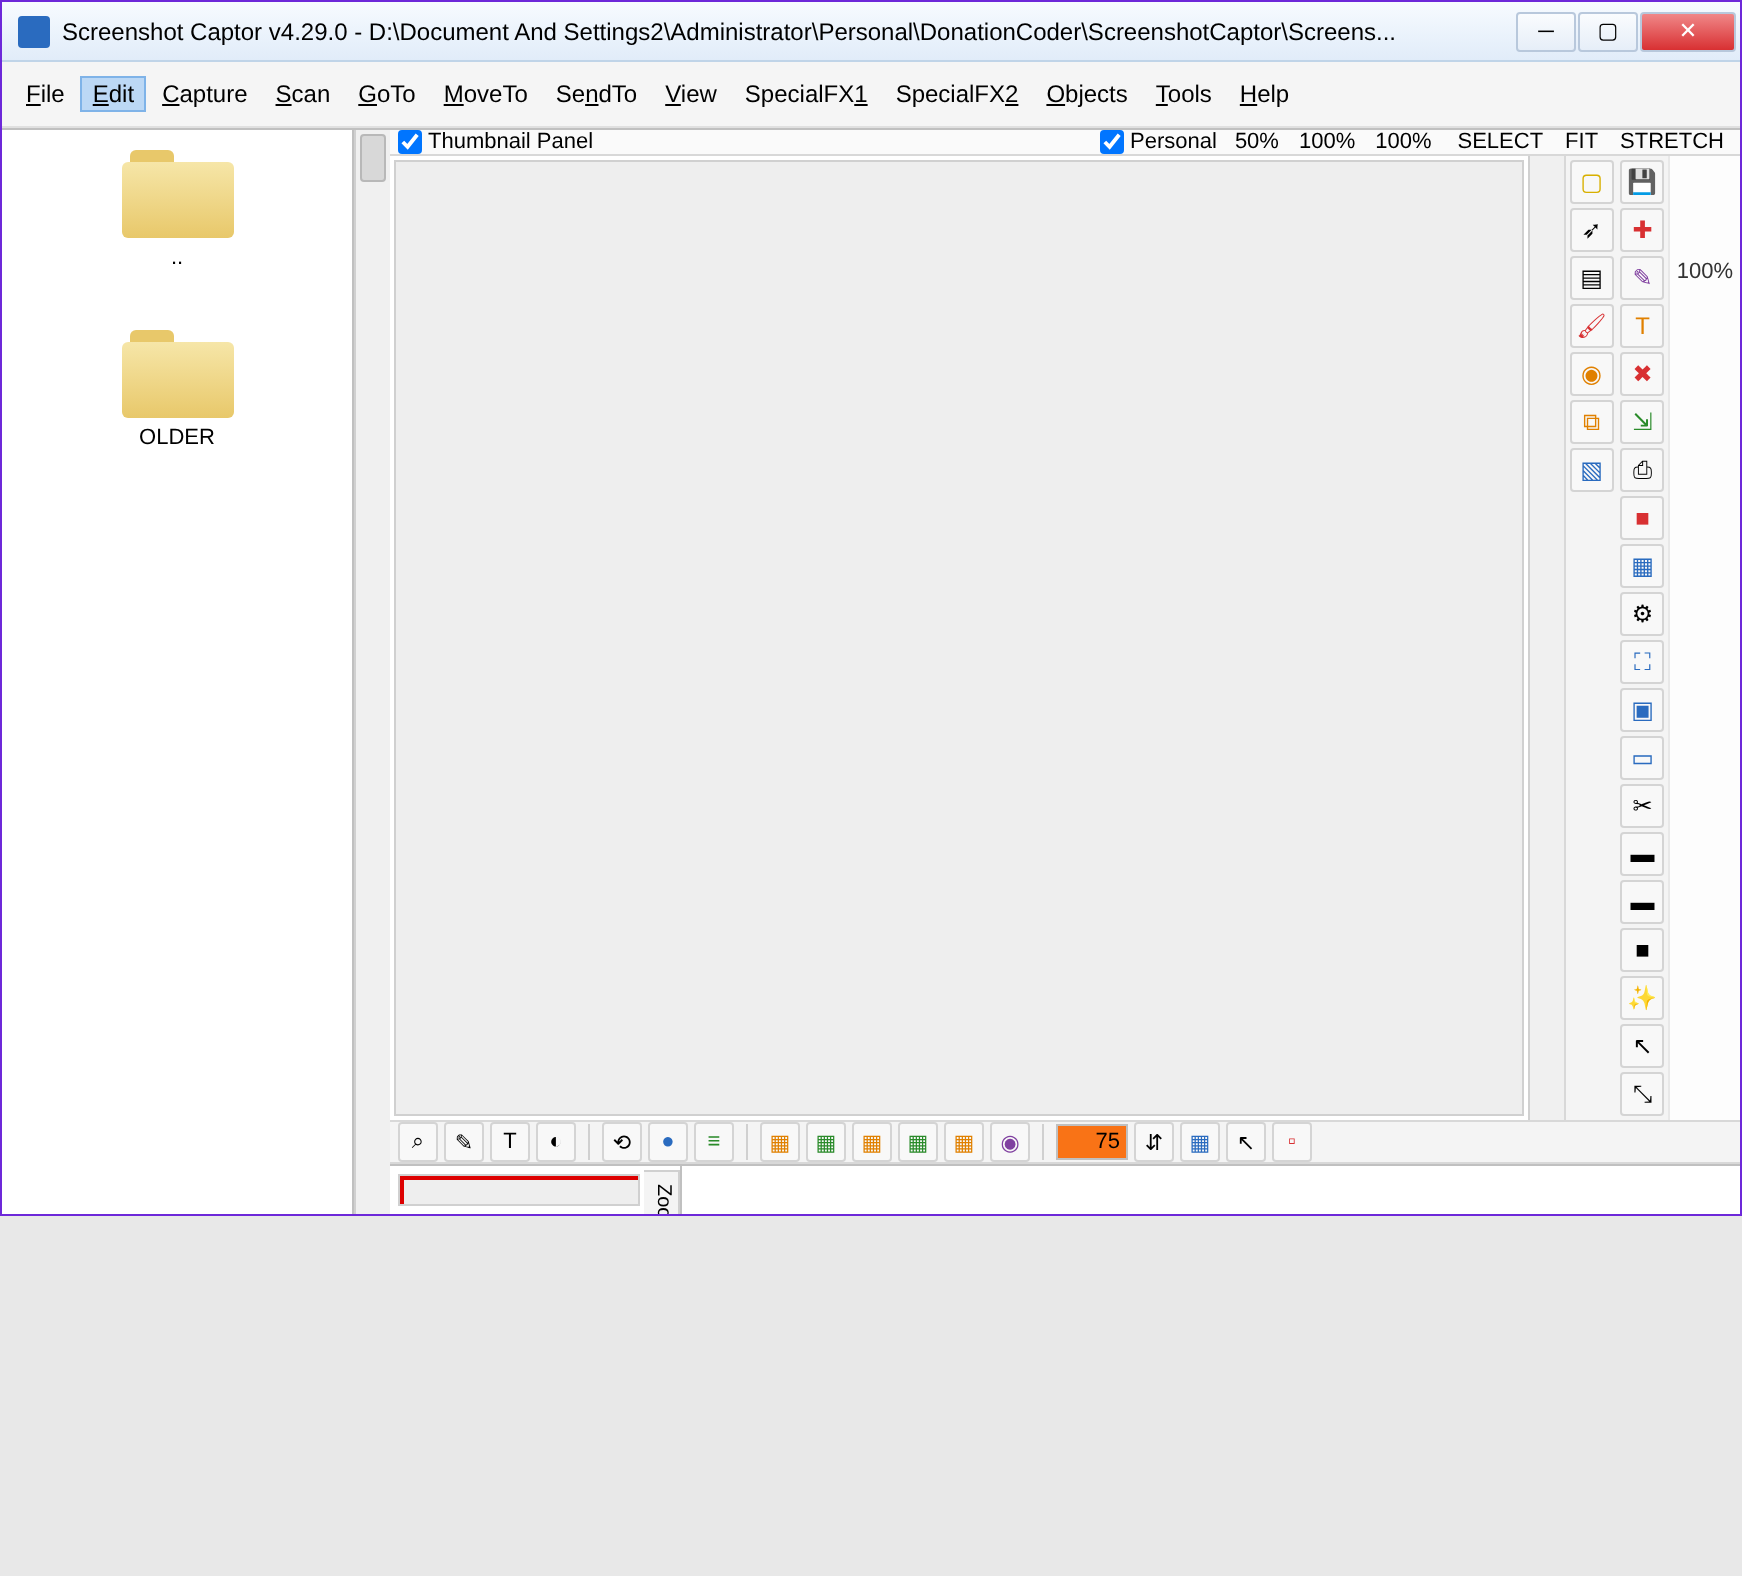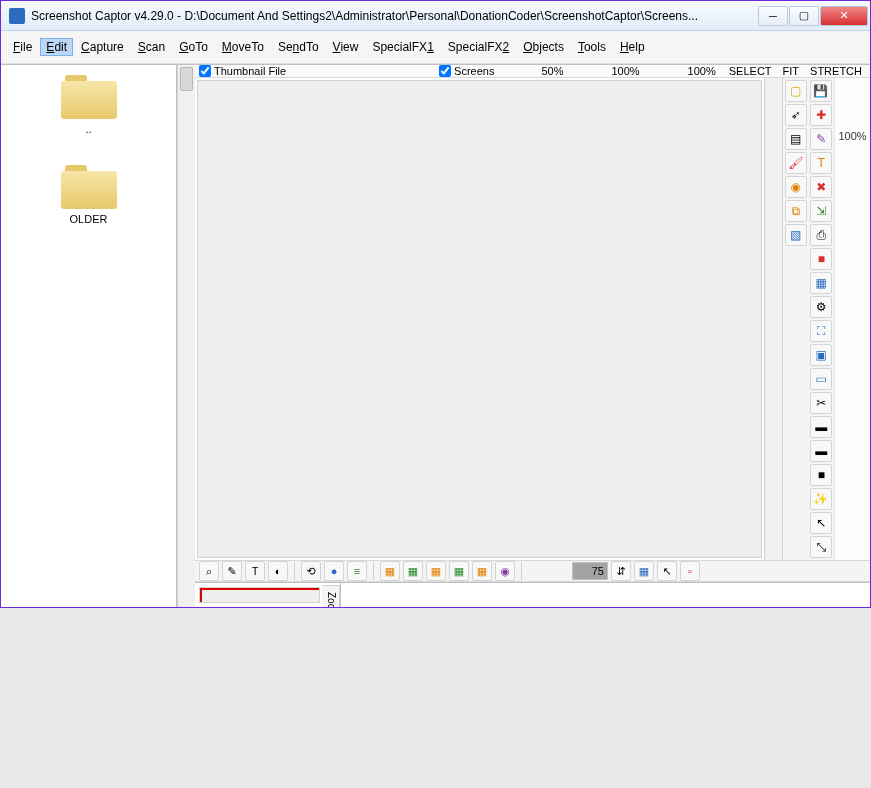--- a/index.html
+++ b/index.html
@@ -36,41 +36,41 @@
 .vscroll-thumb { position: absolute; top: 2px; left: 2px; right: 2px; height: 24px; background: #d8d8d8; border: 1px solid #b8b8b8; border-radius: 2px; }
 
 
 .center { flex: 1; display: flex; flex-direction: column; }
 
 
 .panel-strip { height: 18px; background: #fafafa; border-bottom: 1px solid #d8d8d8; display: flex; align-items: center; font-size: 11px; padding: 0 4px; gap: 6px; }
 .panel-strip .chk { display: flex; align-items: center; gap: 3px; }
 .panel-strip input[type=checkbox] { width: 12px; height: 12px; }
 .zoom-levels { display: flex; gap: 4px; }
-.zoom-lvl { padding: 0 3px; margin-left: 38px; }
+.zoom-lvl { padding: 0 3px; }
 .fit-opts { display: flex; gap: 3px; justify-content: space-between; }
 .fit-opt { padding: 0 4px; }
 
 
 .canvas-wrap { flex: 1; display: flex; }
 .canvas { flex: 1; background: #eeeeee; border: 1px solid #d0d0d0; margin: 2px; }
 
 
 .right-tools { width: 52px; display: flex; background: #f4f4f4; border-left: 1px solid #d8d8d8; }
 .tool-col { width: 26px; display: flex; flex-direction: column; align-items: center; gap: 2px; padding: 2px 0; }
 .tool-btn { width: 22px; height: 22px; background: #f8f8f8; border: 1px solid #d4d4d4; display: flex; align-items: center; justify-content: center; font-size: 12px; border-radius: 2px; }
 
 
 .far-right { width: 36px; display: flex; flex-direction: column; align-items: center; padding-top: 52px; font-size: 11px; color: #333; background: #fdfdfd; border-left: 1px solid #e8e8e8; }
 
 
 .bottom-tb { height: 24px; background: #f4f4f4; border-top: 1px solid #d8d8d8; border-bottom: 1px solid #d8d8d8; display: flex; align-items: center; padding: 0 4px; gap: 3px; }
 .btb-btn { width: 20px; height: 20px; background: #f8f8f8; border: 1px solid #d4d4d4; display: flex; align-items: center; justify-content: center; font-size: 11px; border-radius: 2px; }
 .btb-sep { width: 1px; height: 18px; background: #d0d0d0; margin: 0 3px; }
-.btb-num { width: 36px; height: 18px; border: 1px solid #c0c0c0; background: #a3a3a3; text-align: right; font-size: 11px; padding: 0 3px; margin-left: 44px; }
+.btb-num { width: 36px; height: 18px; border: 1px solid #c0c0c0; background: #f97316; text-align: right; font-size: 11px; padding: 0 3px; }
 
 
 .lower { height: 118px; display: flex; border-top: 1px solid #c0c0c0; }
 .zoom-nav { width: 146px; background: #fff; position: relative; border-right: 1px solid #c0c0c0; }
 .zoom-canvas { position: absolute; inset: 4px 20px 4px 4px; background: #eeeeee; border: 1px solid #d0d0d0; }
 .zoom-canvas::before { content: ""; position: absolute; top: 0; bottom: 0; left: 0; width: 2px; background: #d00; }
 .zoom-canvas::after { content: ""; position: absolute; top: 0; left: 0; right: 0; height: 2px; background: #d00; }
 .zn-tabs { position: absolute; right: 0; top: 2px; width: 18px; display: flex; flex-direction: column; }
 .zn-tab { writing-mode: vertical-rl; font-size: 10px; padding: 6px 2px; background: #f4f4f4; border: 1px solid #d0d0d0; border-left: none; text-align: center; }
 
@@ -135,26 +135,26 @@
       </div>
     <div class="vscroll">
       <div class="vscroll-thumb"></div>
     </div>
 
     <div class="center">
 
       <div class="panel-strip">
         <label class="chk">
           <input type="checkbox" checked="" style="">
-          <span>Thumbnail File</span>
+          <span>Thumbnail Panel</span>
         </label>
         <span style="flex:1"></span>
         <label class="chk">
           <input type="checkbox" checked="" style="">
-          <span>Screens</span>
+          <span>Personal</span>
         </label>
         <span class="zoom-levels" id="zoom-levels">
             <span class="zoom-lvl">50%</span>
             <span class="zoom-lvl">100%</span>
             <span class="zoom-lvl">100%</span>
           </span>
         <span class="fit-opts" id="fit-opts">
             <span class="fit-opt">SELECT</span>
             <span class="fit-opt">FIT</span>
             <span class="fit-opt">STRETCH</span>

